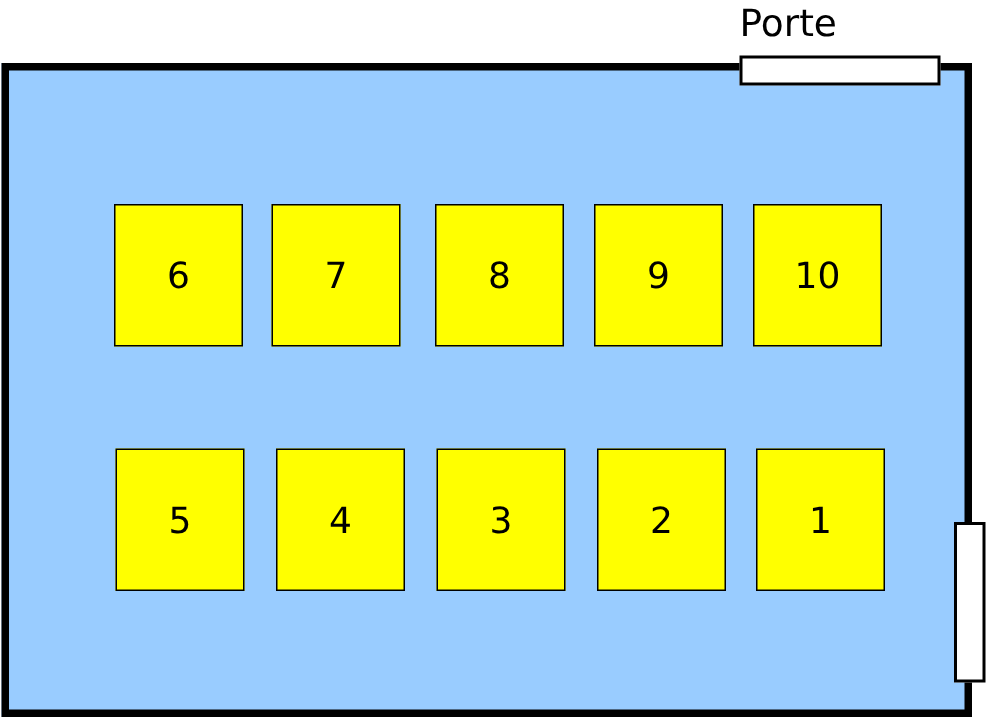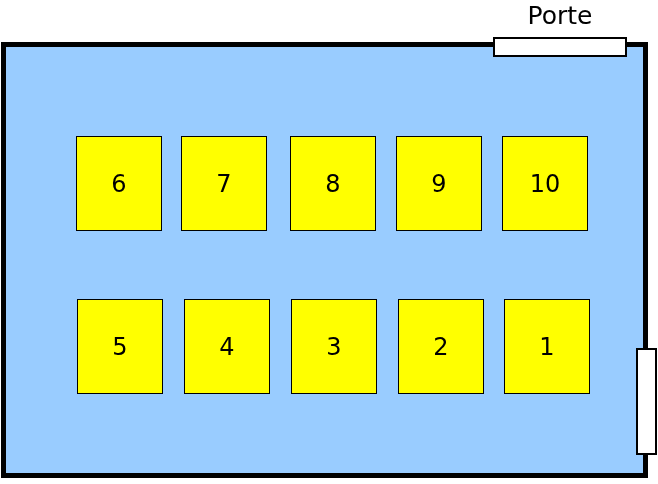--- a/index.html
+++ b/index.html
@@ -29,21 +29,21 @@
     width:647px; height:436px;
     box-sizing:border-box;
     border:5px solid var(--outline);
     background:var(--room-fill);
     z-index:1;
   }
   .door-label{
     position:absolute;
     left:493px; top:1px;
     width:134px;
-    text-align:center;
+    text-align:left;
     font-size:25px;
     line-height:30px;
     color:var(--text);
     z-index:4;
     white-space:nowrap;
   }
   .door{
     position:absolute;
     left:493px; top:37px;
     width:134px; height:20px;

